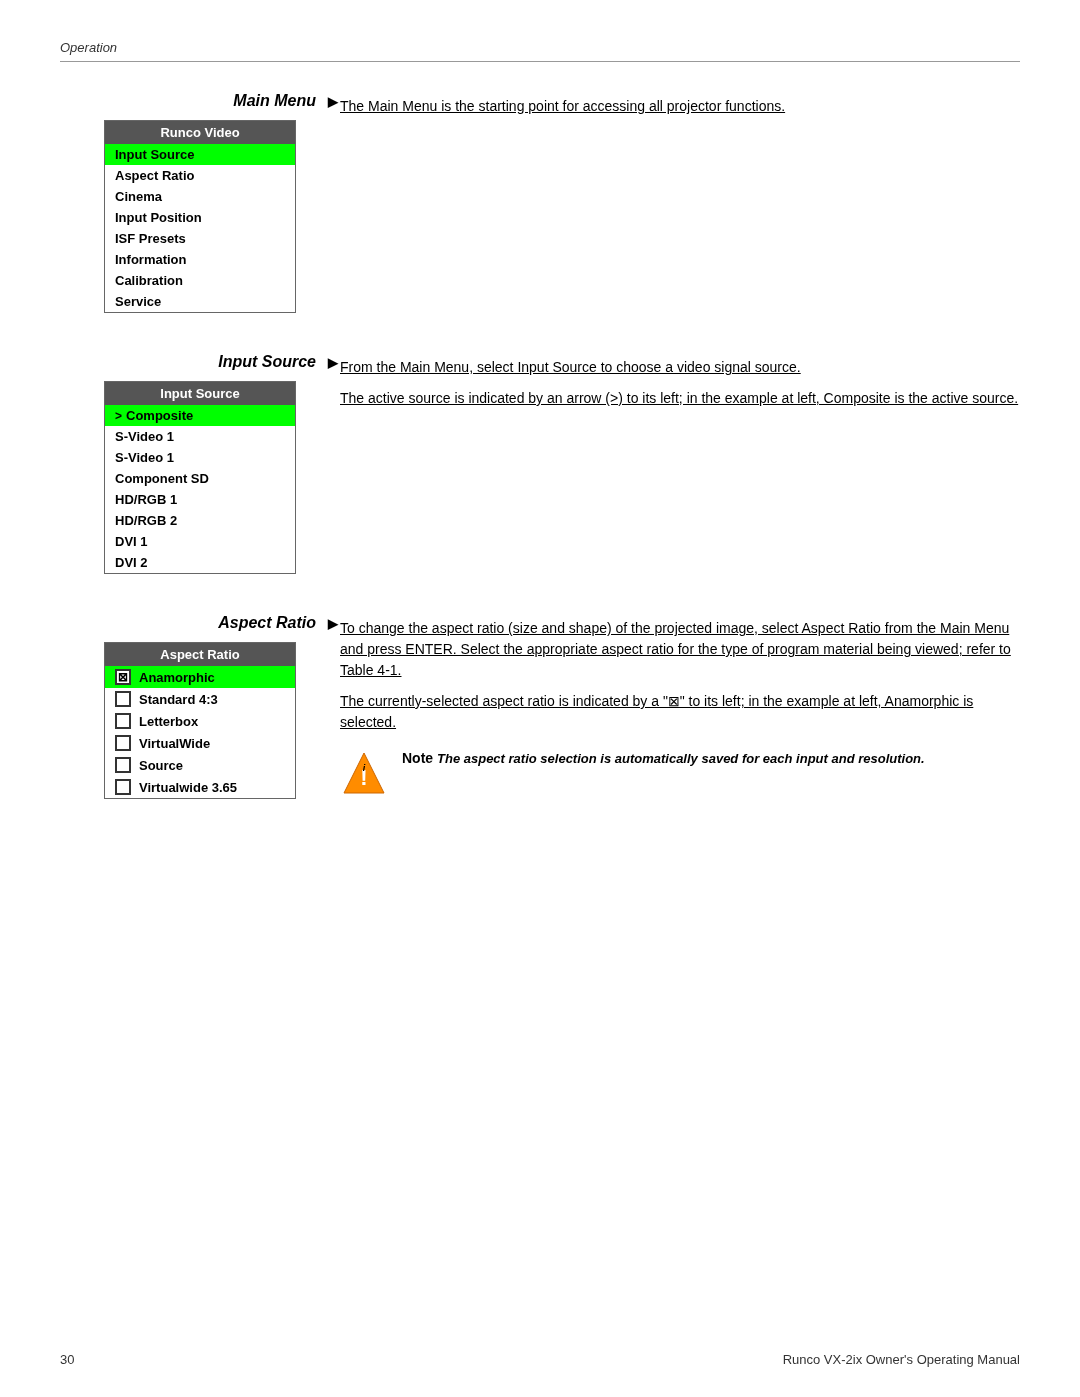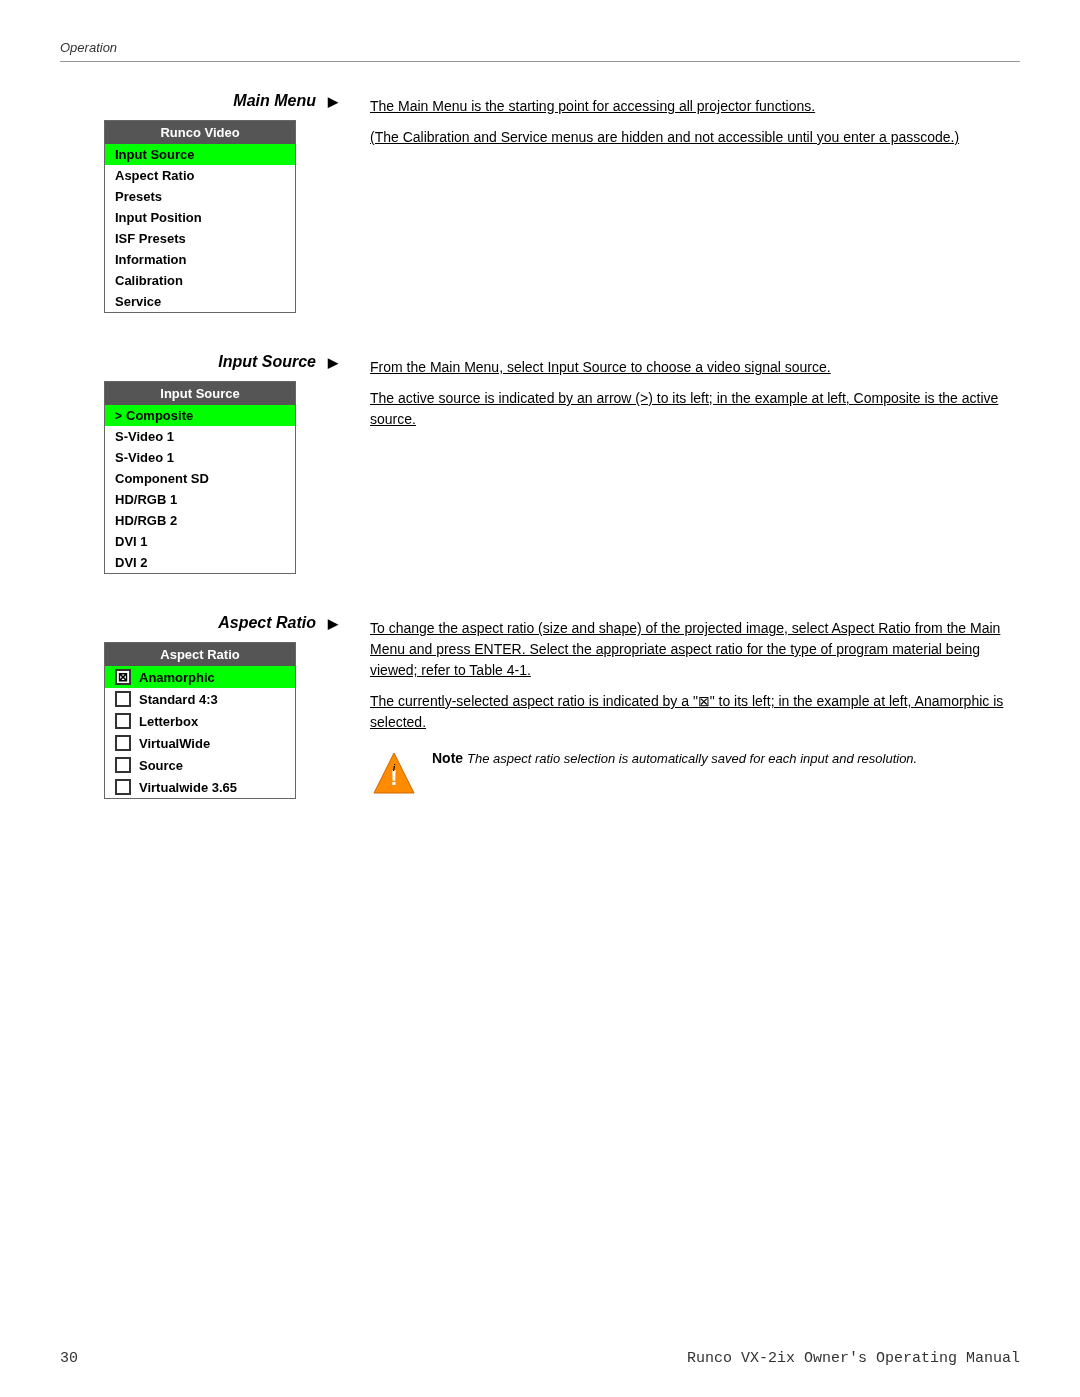--- a/index.html
+++ b/index.html
@@ -28,21 +28,20 @@
       border: none;
       border-top: 1px solid #999;
       margin-bottom: 30px;
     }
 
     
     .section {
       display: flex;
       flex-direction: row;
       margin-bottom: 40px;
-      gap: 30px;
     }
     .left-col {
       width: 280px;
       flex-shrink: 0;
     }
     .right-col {
       flex: 1;
       padding-top: 4px;
     }
 
@@ -145,65 +144,64 @@
     .note-icon {
       width: 48px;
       height: 48px;
       flex-shrink: 0;
     }
     .note-text {
       font-style: italic;
       font-size: 13px;
       line-height: 1.5;
       padding-top: 4px;
+      font-weight: bold;
     }
     .note-label {
       font-weight: bold;
       font-style: normal;
       font-size: 14px;
     }
 
     
     .page-footer {
       position: absolute;
       bottom: 30px;
       left: 60px;
       right: 60px;
       display: flex;
       justify-content: space-between;
-      font-size: 15px;
+      font-size: 13px;
       color: #333;
-      font-family: Liberation Mono, monospace;
     }
   </style>
 </head>
 <body>
 
 <div class="page">
   <div class="top-label">Operation</div>
   <hr class="top-divider">
 
   <div class="section">
     <div class="left-col">
       <div class="section-heading">Main Menu</div>
       <div class="menu-box">
         <div class="menu-header">Runco Video</div>
         <div class="menu-item active">Input Source</div>
         <div class="menu-item normal">Aspect Ratio</div>
-        <div class="menu-item normal">Presets</div>
+        <div class="menu-item normal">Cinema</div>
         <div class="menu-item normal">Input Position</div>
         <div class="menu-item normal">ISF Presets</div>
         <div class="menu-item normal">Information</div>
         <div class="menu-item normal">Calibration</div>
         <div class="menu-item normal">Service</div>
       </div>
     </div>
     <div class="right-col">
       <p>The Main Menu is the starting point for accessing all projector functions.</p>
-      <p>(The Calibration and Service menus are hidden and not accessible until you enter a passcode.)</p>
     </div>
   </div>
 
   <div class="section">
     <div class="left-col">
       <div class="section-heading">Input Source</div>
       <div class="menu-box">
         <div class="menu-header">Input Source</div>
         <div class="menu-item active">
           <span class="menu-item-arrow">&gt;</span>

